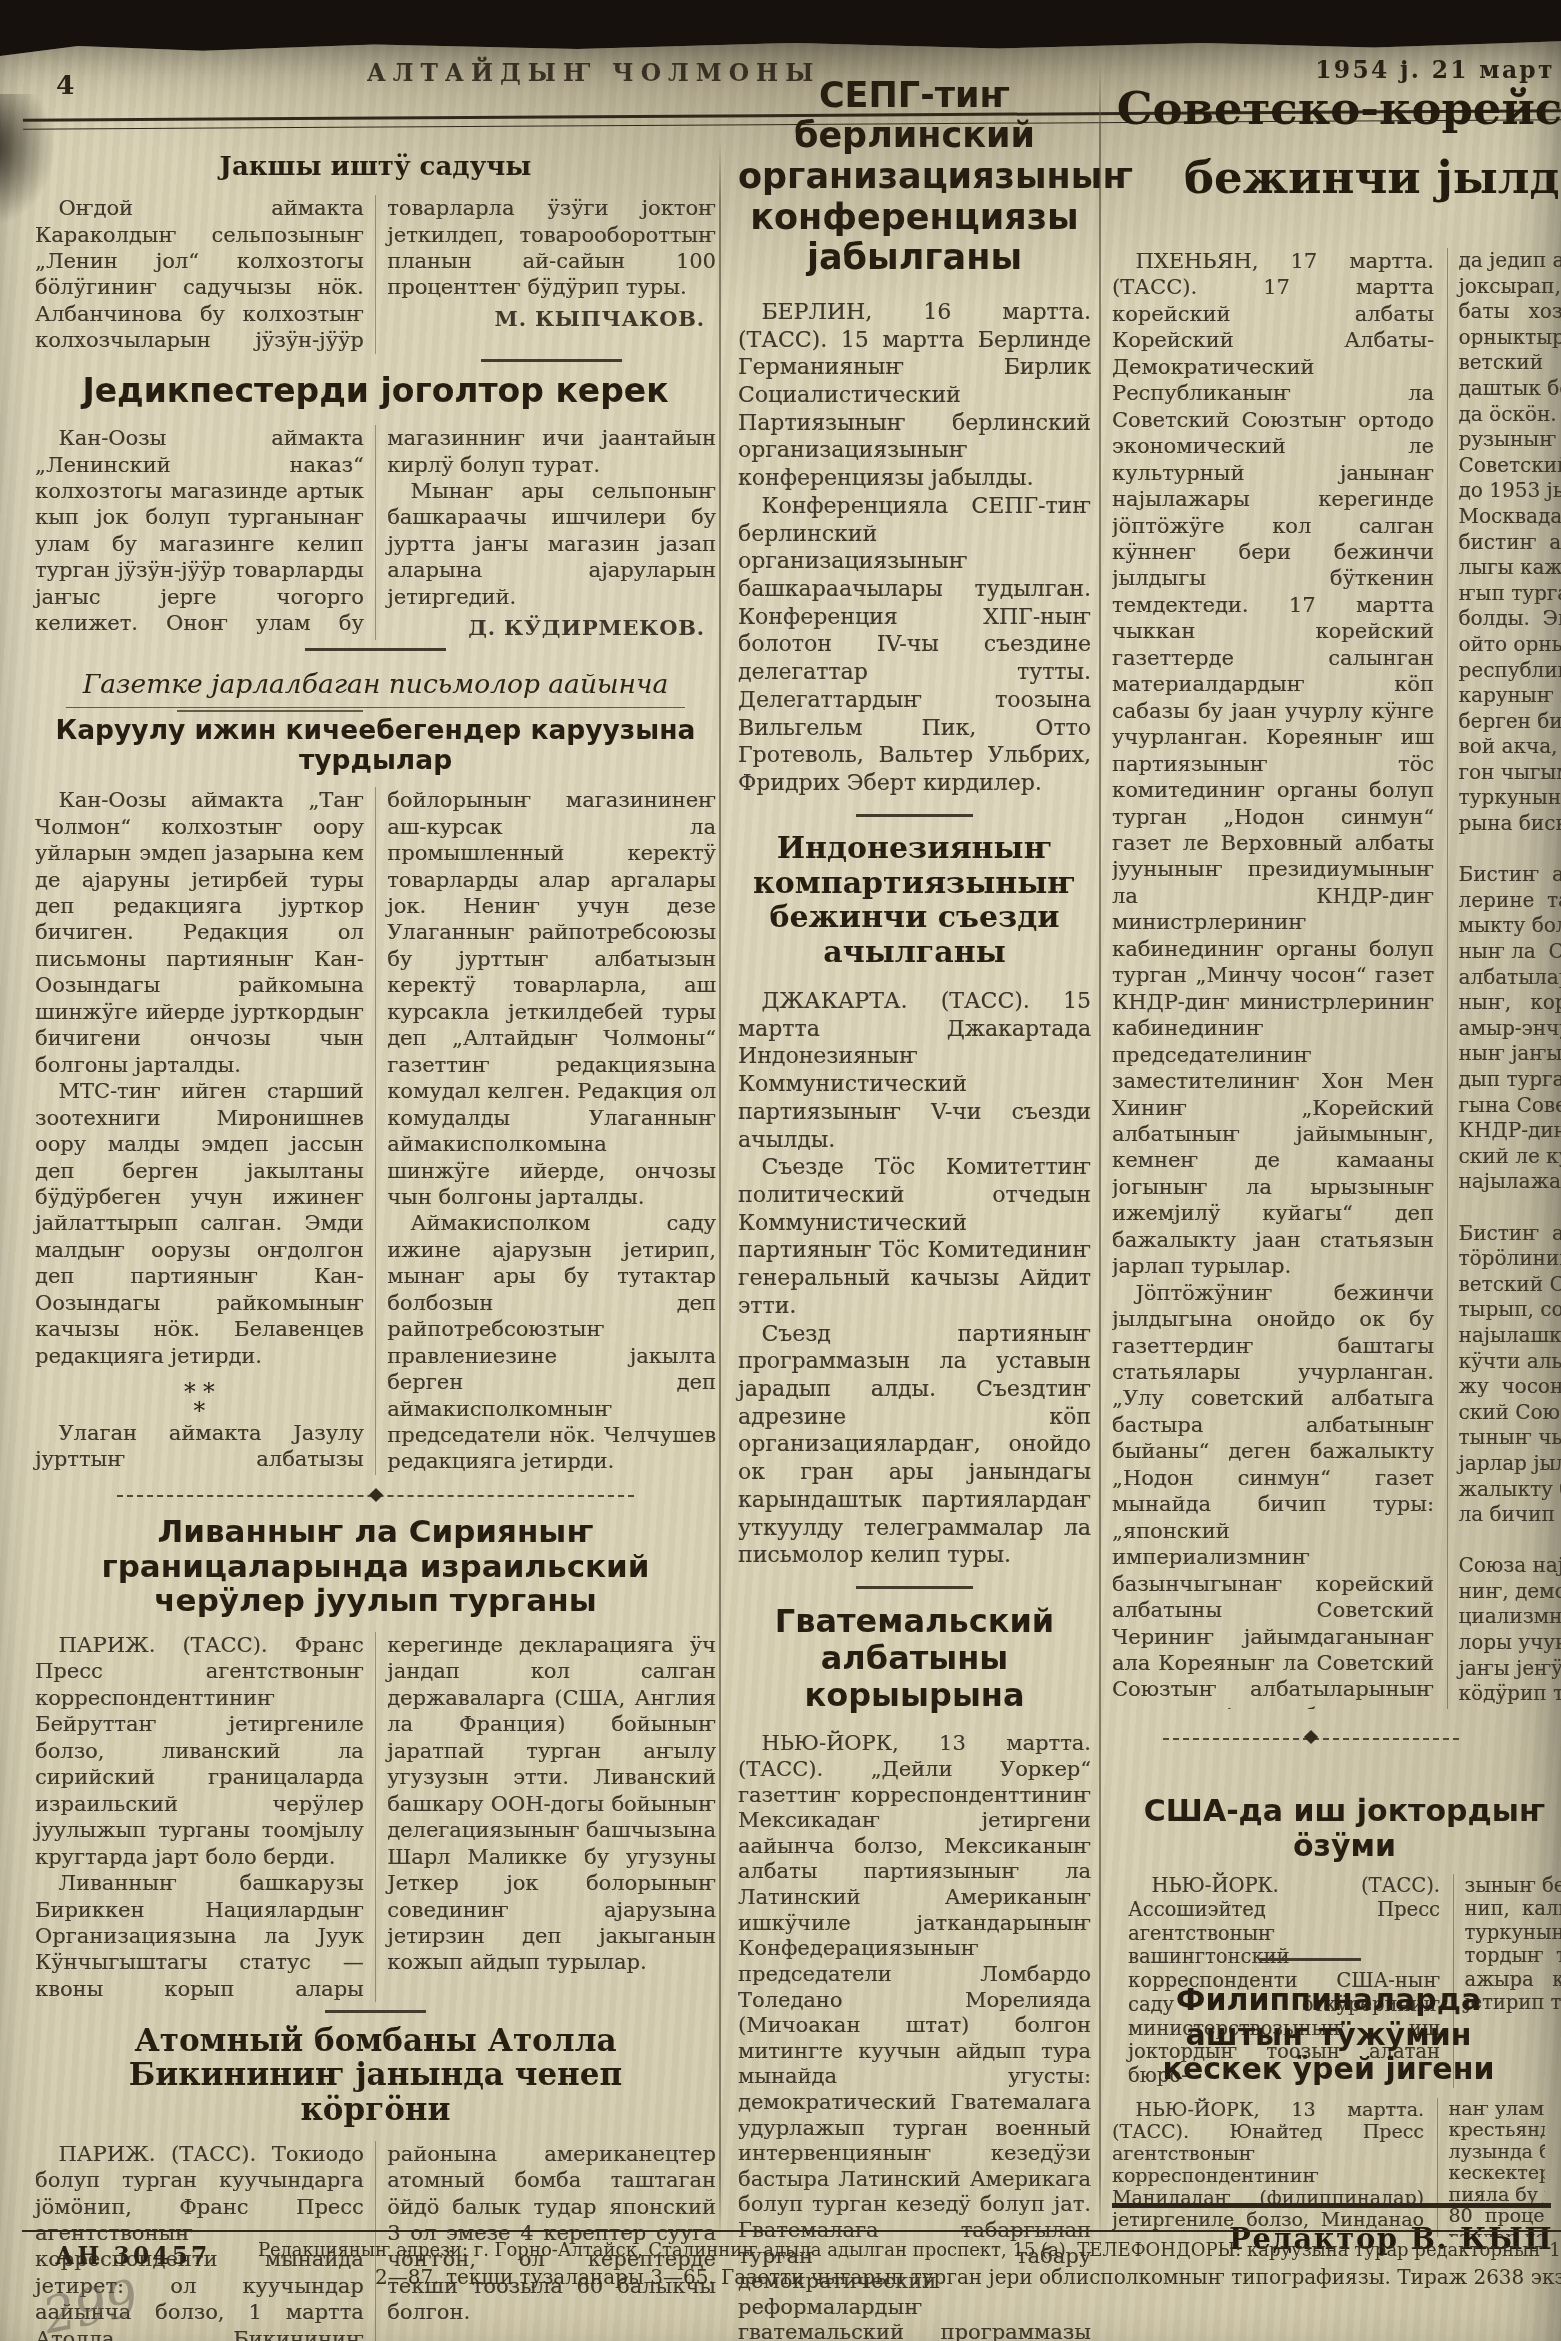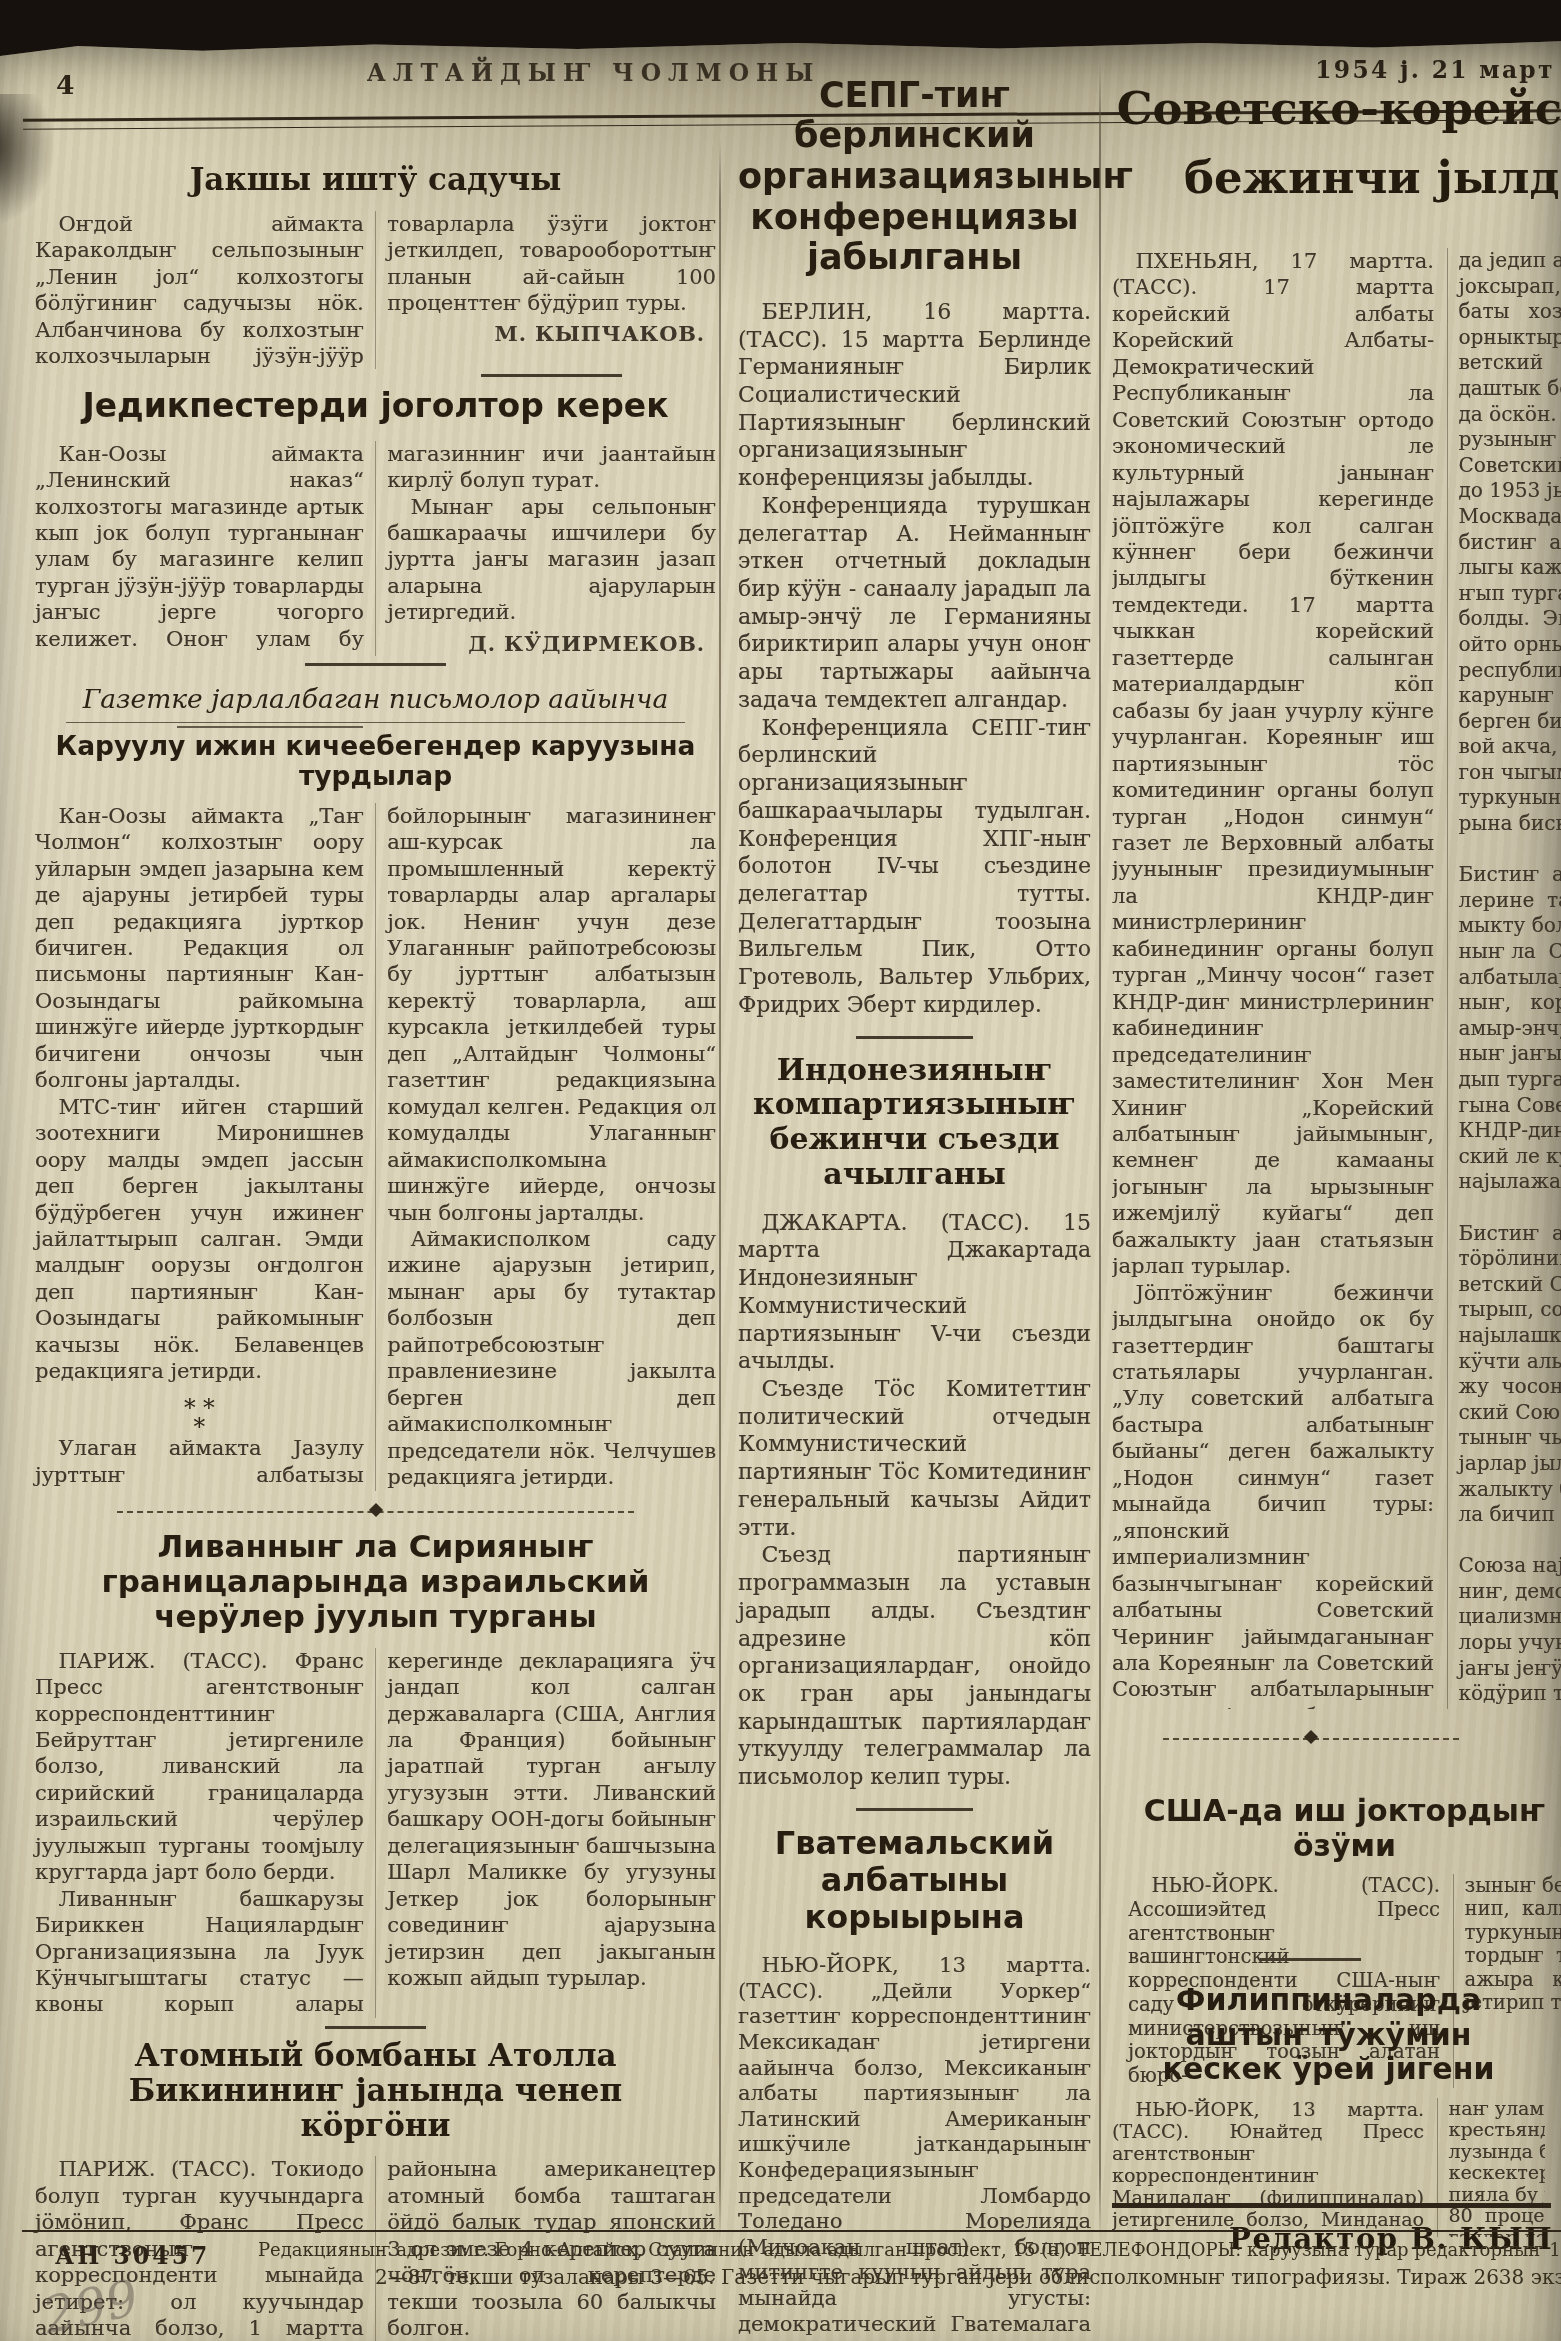--- a/index.html
+++ b/index.html
@@ -33,21 +33,21 @@
   .sig{text-align:right;font-weight:bold;letter-spacing:0.8px;margin-top:4.7px;padding-right:11px;}
   .cols2{column-count:2;column-gap:23.4px;column-rule:1.6px solid rgba(90,78,60,.5);}
   .rule-sm{border-top:3.1px solid #453b2c;width:141px;}
   .stars{text-align:center;font-size:23.4px;line-height:19px;white-space:pre-line;color:#2c2417;margin:6.2px 0;}
   .diamond{position:relative;height:17px;}
   .diamond::before{content:"";position:absolute;left:6%;right:6%;top:7.8px;border-top:2.3px dashed #544936;}
   .diamond::after{content:"";position:absolute;left:50%;top:2.3px;width:10px;height:10px;background:#352b1d;transform:translateX(-50%) rotate(45deg);}
   
   .col-left{position:absolute;left:35px;top:100px;width:681px;font-size:21px;}
   .col-left h2{line-height:1.12;}
-  .lt1{font-size:31px;margin:23px 0 14px;}
+  .lt1{font-size:26px;margin:13px 0 14px;}
   .lt2{font-size:33px;margin:11px 0 15.6px;}
   .lt3{font-size:26.5px;margin:7.8px 0 12.5px;}
   .lt4{font-size:31px;margin:9.4px 0 14px;}
   .rubric{font-style:italic;font-size:26.5px;text-align:center;color:#2c2316;
     border-bottom:1.6px solid rgba(70,60,45,.8);padding-bottom:7.8px;margin:17px 31px 4.7px;position:relative;}
   .rubric::after{content:"";position:absolute;left:18%;bottom:-5.5px;width:30%;border-top:2.3px solid rgba(70,60,45,.8);}
   .rsm-r{margin:4.7px 94px 0 auto;}
   .rsm-c{margin:7.8px auto 0;}
   
   .col-mid{position:absolute;left:738px;top:23.4px;width:353px;font-size:22px;}
@@ -152,21 +152,20 @@
         <p class="b">ПАРИЖ. (ТАСС). Токиодо болуп турган куучындарга јӧмӧнип, Франс Пресс агентствоныҥ корреспонденти мынайда јетирет: ол куучындар аайынча болзо, 1 мартта Атолла Бикининиҥ районына американецтер атомный бомба таштаган ӧйдӧ балык тудар японский 3 ол эмезе 4 керептер сууга чӧҥгӧн, ол керептерде текши тоозыла 60 балыкчы болгон.</p>
       </div>
     </article>
 
   </div>
 
   <div class="col-mid">
     <article>
       <h2 class="tc mt1 sans">СЕПГ-тиҥ берлинский организациязыныҥ конференциязы јабылганы</h2>
       <p class="b">БЕРЛИН, 16 мартта. (ТАСС). 15 мартта Берлинде Германияныҥ Бирлик Социалистический Партиязыныҥ берлинский организациязыныҥ конференциязы јабылды.</p>
-      <p class="b">Конференцияда турушкан делегаттар А. Нейманныҥ эткен отчетный докладын бир кӱӱн - санаалу јарадып ла амыр-энчӱ ле Германияны бириктирип алары учун оноҥ ары тартыжары аайынча задача темдектеп алгандар.</p>
       <p class="b">Конференцияла СЕПГ-тиҥ берлинский организациязыныҥ башкараачылары тудылган. Конференция ХПГ-ныҥ болотон IV-чы съездине делегаттар тутты. Делегаттардыҥ тоозына Вильгельм Пик, Отто Гротеволь, Вальтер Ульбрих, Фридрих Эберт кирдилер.</p>
     </article>
 
     <div class="rule-sm rsm-c" style="width:117px;margin-top:17px;"></div>
 
     <article style="margin-top:14px;">
       <h2 class="tc mt2">Индонезияныҥ компартиязыныҥ бежинчи съезди ачылганы</h2>
       <p class="b">ДЖАКАРТА. (ТАСС). 15 мартта Джакартада Индонезияныҥ Коммунистический партиязыныҥ V-чи съезди ачылды.</p>
       <p class="b">Съезде Тӧс Комитеттиҥ политический отчедын Коммунистический партияныҥ Тӧс Комитединиҥ генеральный качызы Айдит этти.</p>
       <p class="b">Съезд партияныҥ программазын ла уставын јарадып алды. Съездтиҥ адрезине кӧп организациялардаҥ, онойдо ок гран ары јанындагы карындаштык партиялардаҥ уткуулду телеграммалар ла письмолор келип туры.</p>

